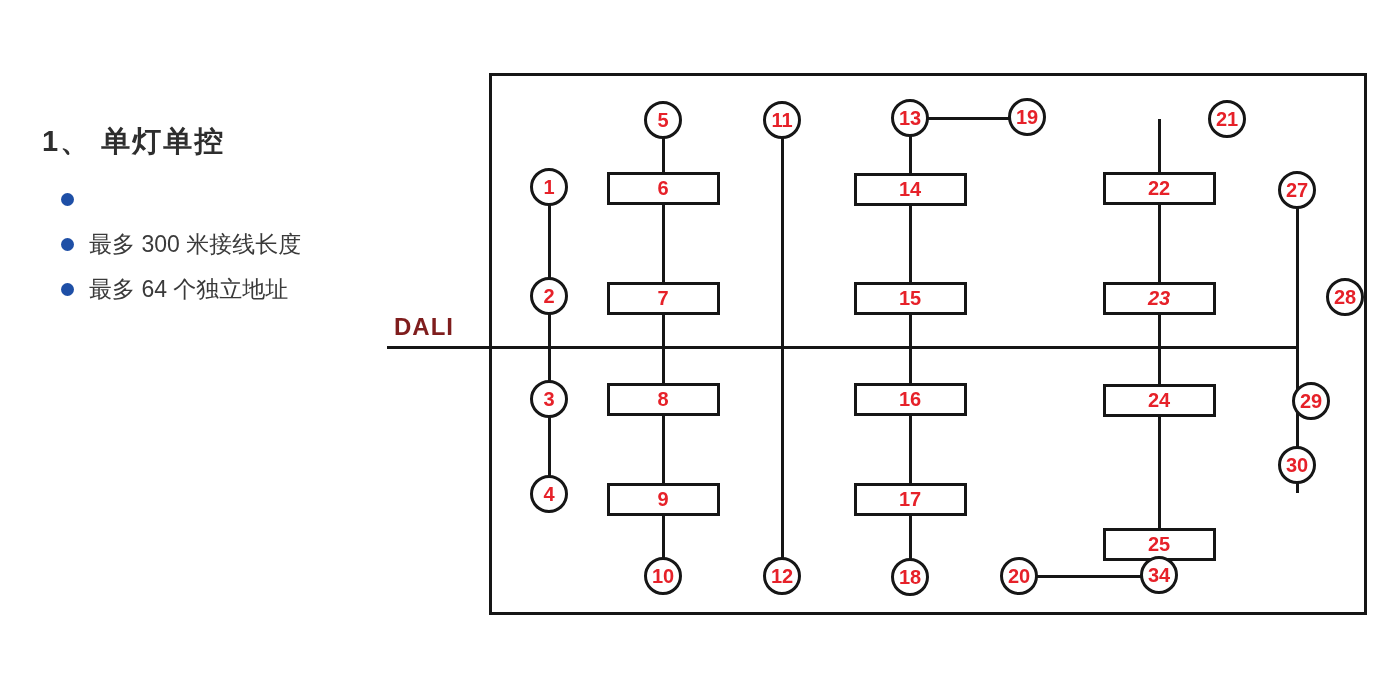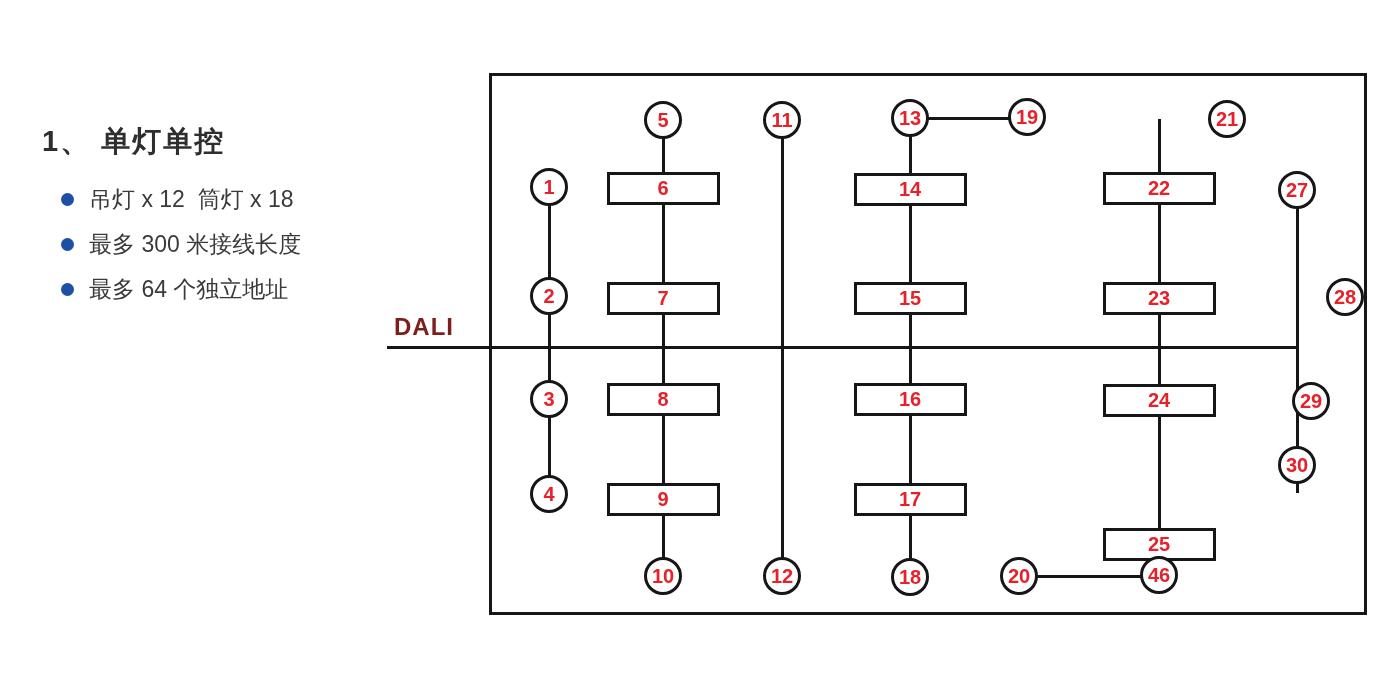--- a/index.html
+++ b/index.html
@@ -109,21 +109,20 @@
 </head>
 <body>
 
 <div class="canvas">
 
   <div class="left-panel">
     <h1 class="section-title">1、 单灯单控</h1>
     <ul class="spec-list">
       <li class="spec-item">
         <span class="spec-dot"></span>
-        <span class="spec-text">吊灯 x 12  筒灯 x 18</span>
       </li>
       <li class="spec-item">
         <span class="spec-dot"></span>
         <span class="spec-text">最多 300 米接线长度</span>
       </li>
       <li class="spec-item">
         <span class="spec-dot"></span>
         <span class="spec-text">最多 64 个独立地址</span>
       </li>
     </ul>
@@ -144,36 +143,36 @@
       <div class="line" style="left: 387px; top: 345.5px; width: 910px; height: 3px;"></div>
       <div class="node rect-node" style="left: 606.5px; top: 171.5px; width: 113px; height: 33px;">6</div>
       <div class="node rect-node" style="left: 606.5px; top: 281.5px; width: 113px; height: 33px;">7</div>
       <div class="node rect-node" style="left: 606.5px; top: 382.5px; width: 113px; height: 33px;">8</div>
       <div class="node rect-node" style="left: 606.5px; top: 482.5px; width: 113px; height: 33px;">9</div>
       <div class="node rect-node" style="left: 853.5px; top: 172.5px; width: 113px; height: 33px;">14</div>
       <div class="node rect-node" style="left: 853.5px; top: 281.5px; width: 113px; height: 33px;">15</div>
       <div class="node rect-node" style="left: 853.5px; top: 382.5px; width: 113px; height: 33px;">16</div>
       <div class="node rect-node" style="left: 853.5px; top: 482.5px; width: 113px; height: 33px;">17</div>
       <div class="node rect-node" style="left: 1102.5px; top: 171.5px; width: 113px; height: 33px;">22</div>
-      <div class="node rect-node" style="left: 1102.5px; top: 281.5px; width: 113px; height: 33px;">23</div>
+      <div class="node rect-node" style="left: 1102.5px; top: 281.5px; width: 113px; height: 33px; font-style: italic;">23</div>
       <div class="node rect-node" style="left: 1102.5px; top: 383.5px; width: 113px; height: 33px;">24</div>
       <div class="node rect-node" style="left: 1102.5px; top: 482.5px; width: 113px; height: 33px; margin-top: 45px;">25</div>
       <div class="node circle-node" style="left: 530px; top: 168px; width: 38px; height: 38px;">1</div>
       <div class="node circle-node" style="left: 530px; top: 277px; width: 38px; height: 38px;">2</div>
       <div class="node circle-node" style="left: 530px; top: 380px; width: 38px; height: 38px;">3</div>
       <div class="node circle-node" style="left: 530px; top: 475px; width: 38px; height: 38px;">4</div>
       <div class="node circle-node" style="left: 644px; top: 101px; width: 38px; height: 38px;">5</div>
       <div class="node circle-node" style="left: 644px; top: 557px; width: 38px; height: 38px;">10</div>
       <div class="node circle-node" style="left: 763px; top: 101px; width: 38px; height: 38px;">11</div>
       <div class="node circle-node" style="left: 763px; top: 557px; width: 38px; height: 38px;">12</div>
       <div class="node circle-node" style="left: 891px; top: 99px; width: 38px; height: 38px;">13</div>
       <div class="node circle-node" style="left: 891px; top: 558px; width: 38px; height: 38px;">18</div>
       <div class="node circle-node" style="left: 1008px; top: 98px; width: 38px; height: 38px;">19</div>
       <div class="node circle-node" style="left: 1000px; top: 557px; width: 38px; height: 38px;">20</div>
       <div class="node circle-node" style="left: 1208px; top: 100px; width: 38px; height: 38px;">21</div>
-      <div class="node circle-node" style="left: 1140px; top: 556px; width: 38px; height: 38px;">46</div>
+      <div class="node circle-node" style="left: 1140px; top: 556px; width: 38px; height: 38px;">34</div>
       <div class="node circle-node" style="left: 1278px; top: 171px; width: 38px; height: 38px;">27</div>
       <div class="node circle-node" style="left: 1326px; top: 278px; width: 38px; height: 38px; text-align: right;">28</div>
       <div class="node circle-node" style="left: 1278px; top: 382px; width: 38px; height: 38px; margin-left: 14px;">29</div>
       <div class="node circle-node" style="left: 1278px; top: 446px; width: 38px; height: 38px;">30</div>
     </div>
 
 </div>
 
 </body></html>

